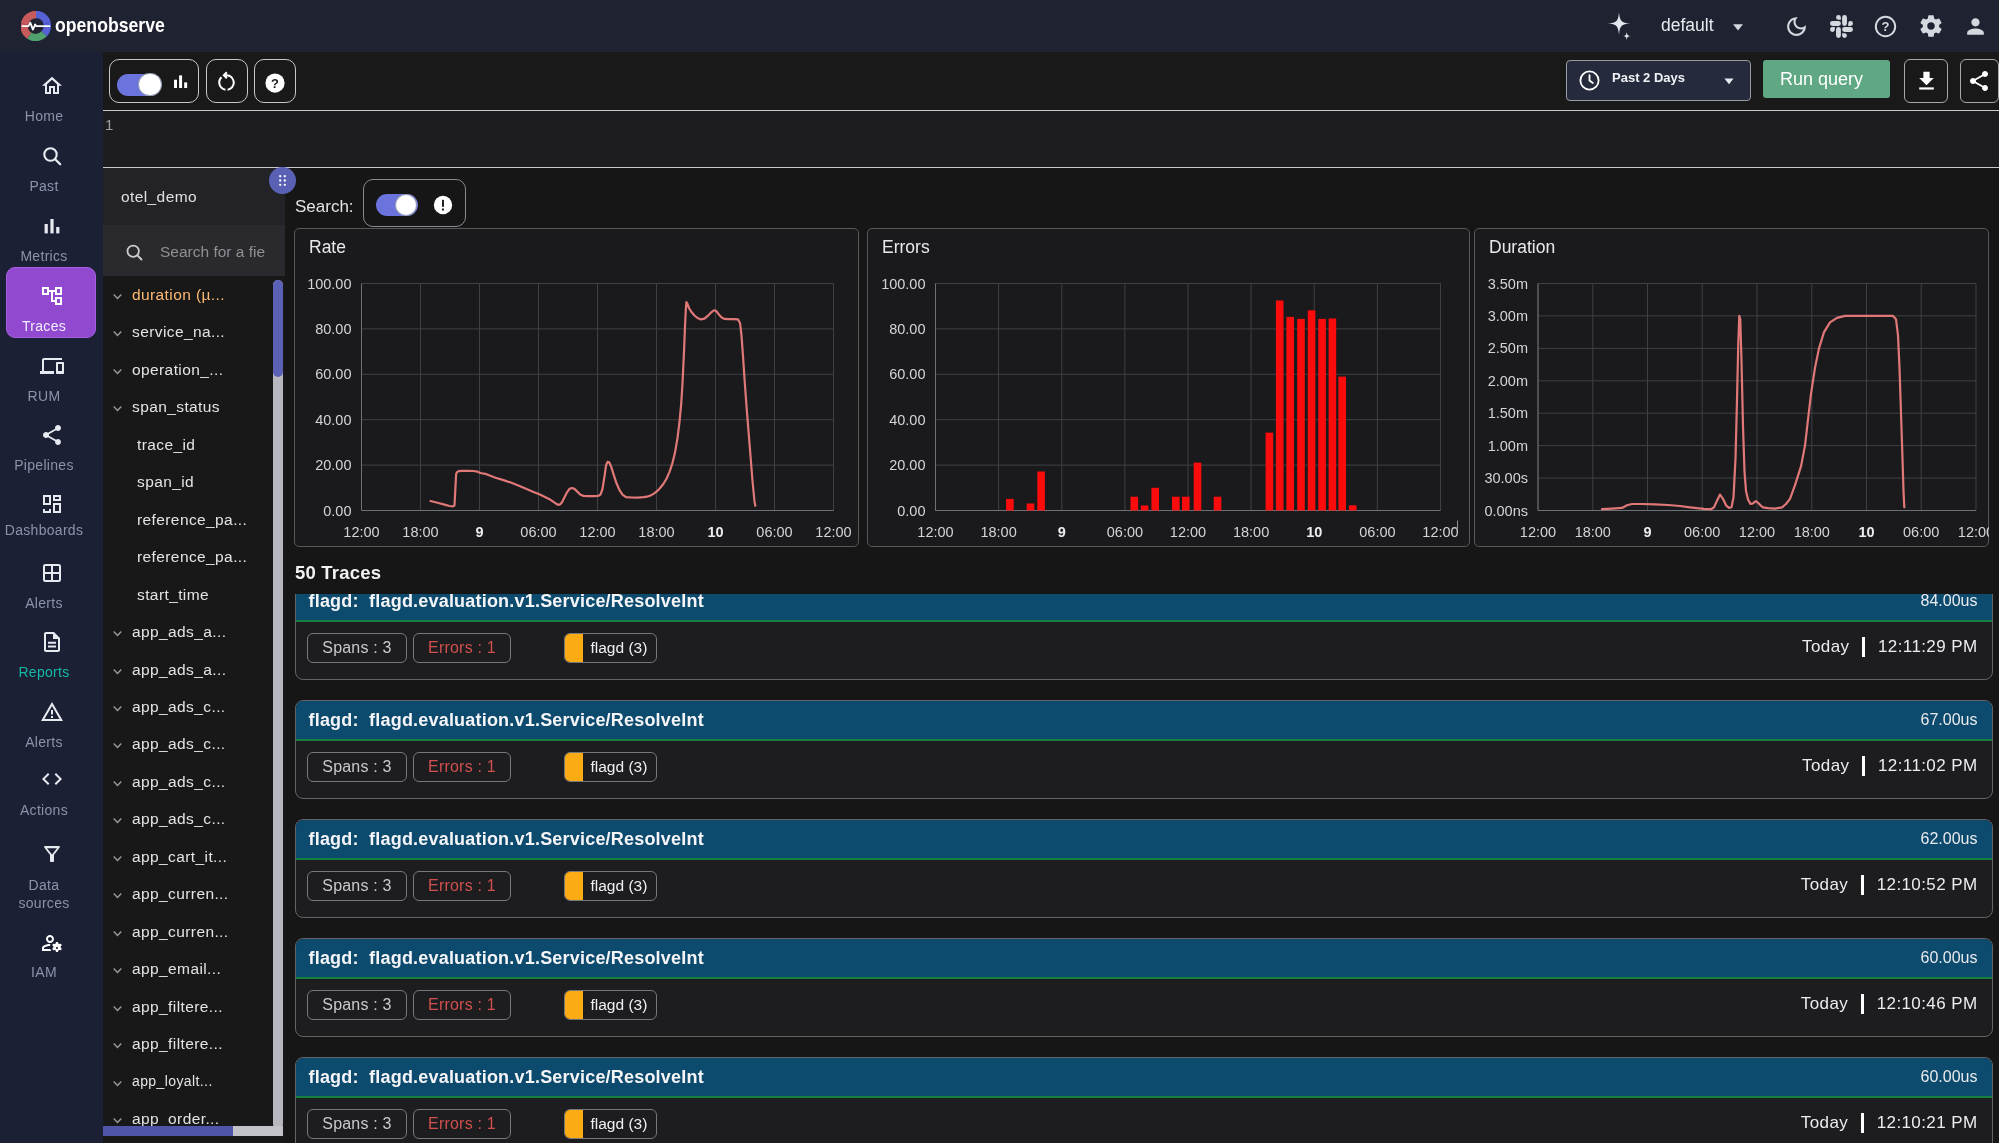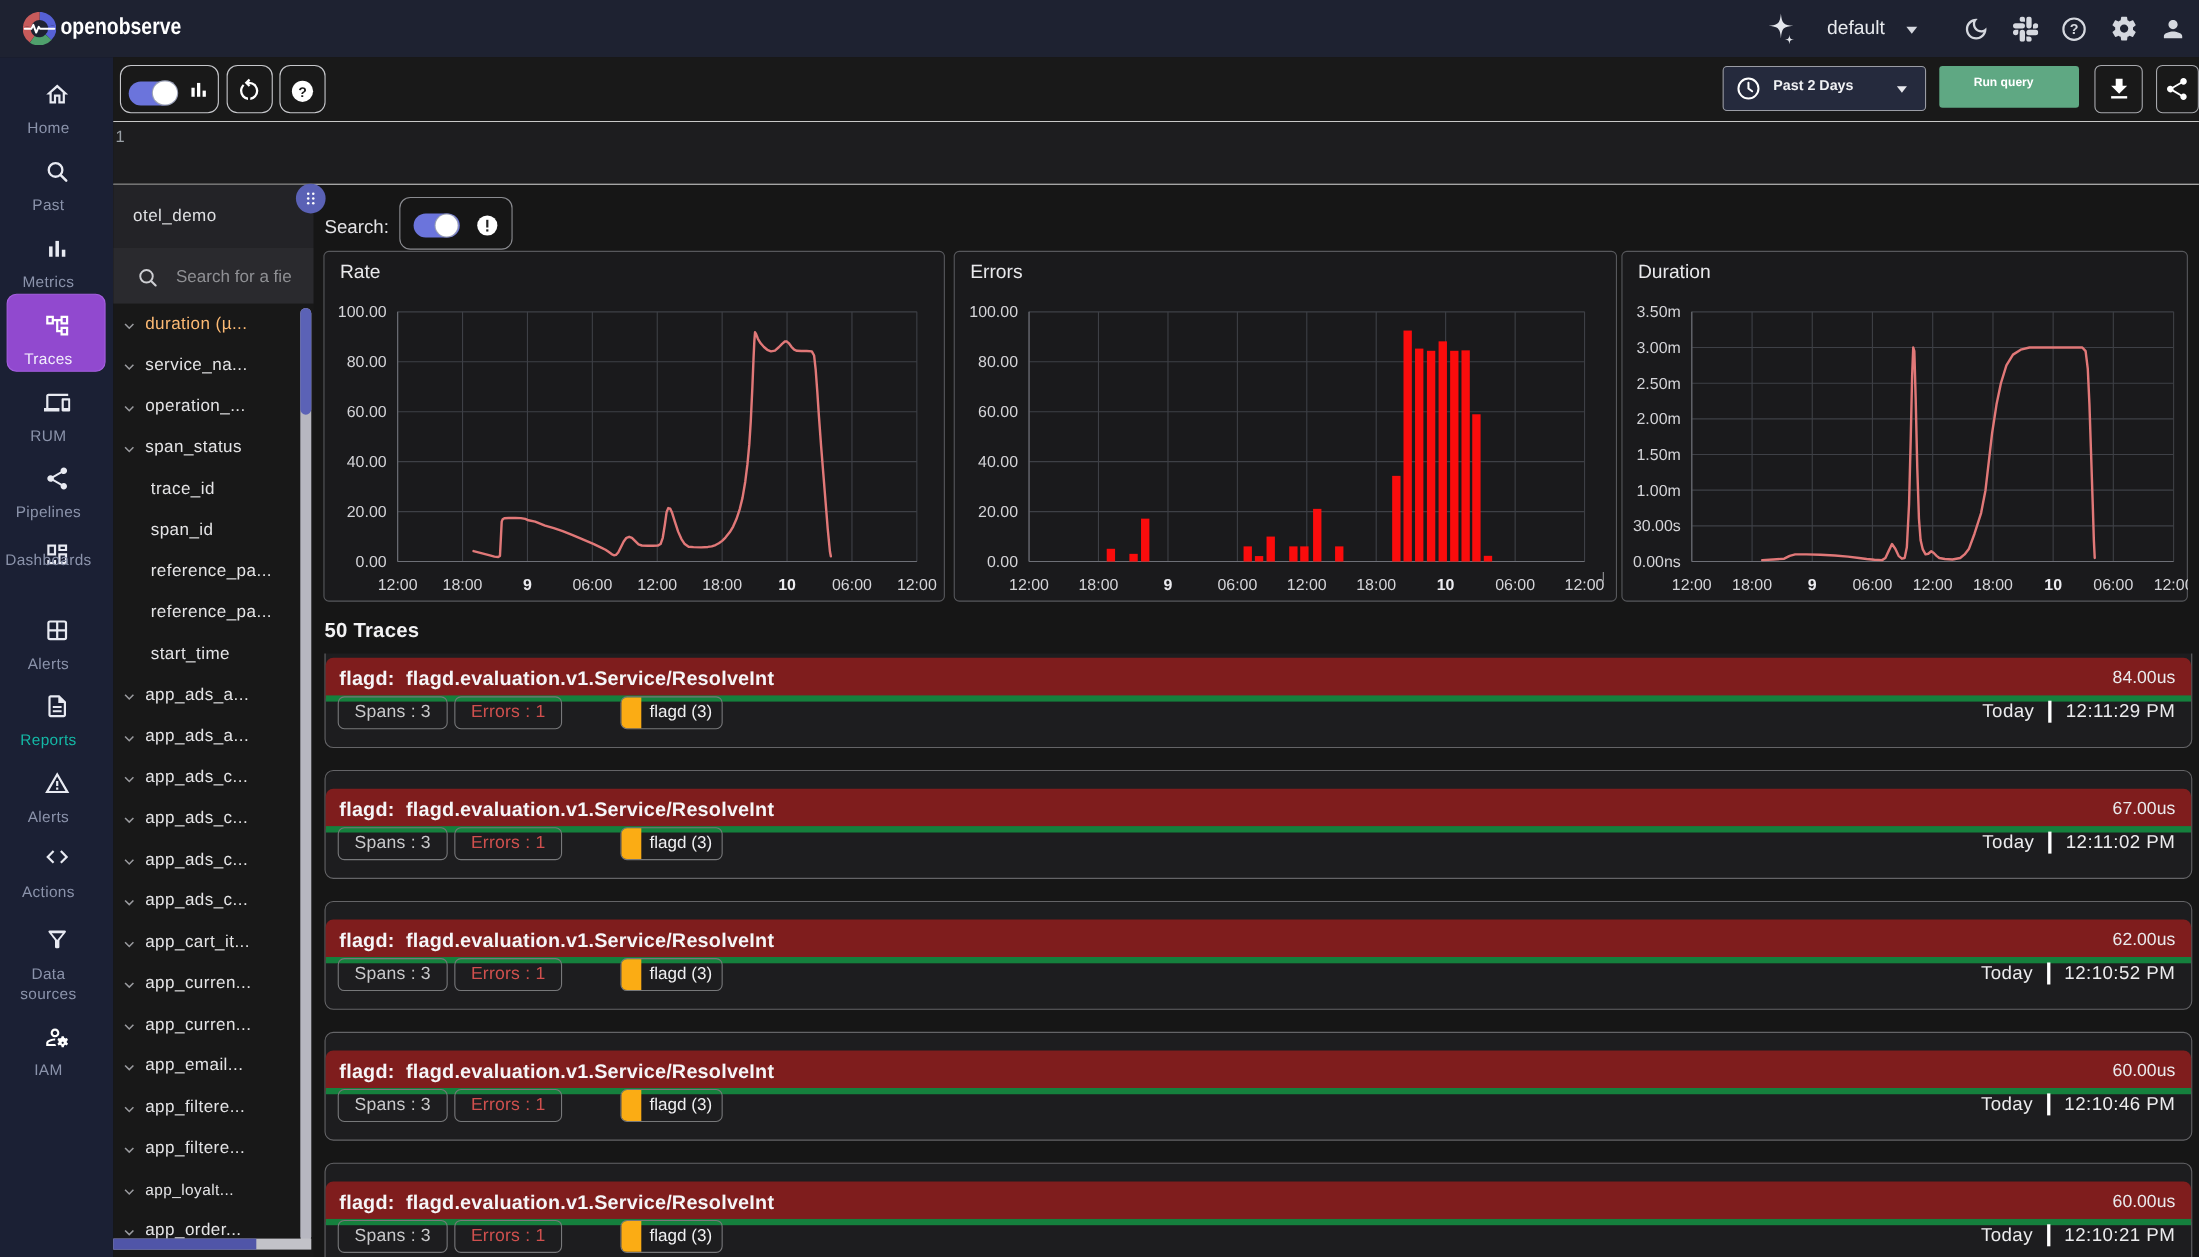--- a/index.html
+++ b/index.html
@@ -1,20 +1,20 @@
 <!DOCTYPE html>
 <html><head><meta charset="utf-8"><style>
 *{margin:0;padding:0;box-sizing:border-box}
 html,body{width:1999px;height:1143px;overflow:hidden;background:#161616;font-family:"Liberation Sans",sans-serif}
 .abs{position:absolute}
 .slbl{left:0;width:88px;text-align:center;font-size:14px;color:#8b93ab;letter-spacing:.3px}
 .tbx{border:1.5px solid #c6c7cb;border-radius:10px}
 .tbx2{border:1px solid #a7a8ad;border-radius:6px}
 .card{background:#1d1d1f;border:1px solid #646467;border-radius:8px}
-.cardh{position:absolute;left:0;top:16px;width:100%;height:40px;background:#7f1d1d;border-radius:7px 7px 0 0;border-bottom:6px solid #15803d}
+.cardh{position:absolute;left:0;top:0;width:100%;height:40px;background:#0c4a6e;border-radius:7px 7px 0 0;border-bottom:2px solid #15803d}
 .chl{position:absolute;left:13px;top:9px;font-size:18px;font-weight:bold;color:#f5f5f7;letter-spacing:.2px}
 .chr{position:absolute;right:14px;top:10px;font-size:16px;color:#eaeaec}
 .chip{height:30px;border:1px solid #77787a;border-radius:6px;font-size:16px;color:#c9c9cb;text-align:center;line-height:28px;letter-spacing:.2px;white-space:nowrap;overflow:hidden}
 .ctime{font-size:17px;color:#ececee;display:flex;align-items:center;height:24px;letter-spacing:.4px}
 .vbar{display:inline-block;width:2.5px;height:20px;background:#fff;margin:0 13px}
 </style></head>
 <body>
 <div class="abs" style="left:0;top:0;width:1999px;height:52px;background:#1e2231"></div>
 <svg class="abs" style="left:21px;top:11px" width="30" height="30" viewBox="0 0 30 30">
 <g stroke-width="7.4" fill="none">
@@ -76,21 +76,21 @@
     <path d="M4 6h18V4H4c-1.1 0-2 .9-2 2v11H0v3h14v-3H4V6zm19 2h-6c-.55 0-1 .45-1 1v10c0 .55.45 1 1 1h6c.55 0 1-.45 1-1V9c0-.55-.45-1-1-1zm-1 9h-4v-7h4v7z" fill="#e8eaf2"></path>
   </svg>
 <div class="abs slbl" style="top:387.5px;color:#8b93ab">RUM</div>
 <svg class="abs" style="left:39.5px;top:422.5px" width="24" height="24" viewBox="0 0 24 24">
     <path d="M18 16.08c-.76 0-1.44.3-1.96.77L8.91 12.7c.05-.23.09-.46.09-.7s-.04-.47-.09-.7l7.05-4.11c.54.5 1.25.81 2.04.81 1.66 0 3-1.34 3-3s-1.34-3-3-3-3 1.34-3 3c0 .24.04.47.09.7L8.04 9.81C7.5 9.31 6.79 9 6 9c-1.66 0-3 1.34-3 3s1.34 3 3 3c.79 0 1.5-.31 2.04-.81l7.12 4.16c-.05.21-.08.43-.08.65 0 1.61 1.31 2.92 2.92 2.92 1.61 0 2.92-1.31 2.92-2.92s-1.31-2.92-2.92-2.92z" fill="#e8eaf2"></path>
   </svg>
 <div class="abs slbl" style="top:456.5px;color:#8b93ab">Pipelines</div>
 <svg class="abs" style="left:39.5px;top:491.5px" width="24" height="24" viewBox="0 0 24 24">
     <path d="M19 5v2h-4V5h4M9 5v6H5V5h4m10 8v6h-4v-6h4M9 17v2H5v-2h4M21 3h-8v6h8V3zm-10 0H3v10h8V3zm10 8h-8v10h8V11zm-10 6H3v4h8v-4z" fill="#e8eaf2"></path>
   </svg>
-<div class="abs slbl" style="top:501px;color:#8b93ab">Dashboards</div>
+<div class="abs slbl" style="top:522px;color:#8b93ab">Dashboards</div>
 <svg class="abs" style="left:39.5px;top:561.0px" width="24" height="24" viewBox="0 0 24 24">
     <rect x="4" y="4" width="16" height="16" rx="1.5" fill="none" stroke="#e8eaf2" stroke-width="2"></rect>
     <line x1="12" y1="4.5" x2="12" y2="19.5" stroke="#e8eaf2" stroke-width="2"></line>
     <line x1="4.5" y1="12" x2="19.5" y2="12" stroke="#e8eaf2" stroke-width="2"></line>
   </svg>
 <div class="abs slbl" style="top:595.0px;color:#8b93ab">Alerts</div>
 <svg class="abs" style="left:39.5px;top:630.0px" width="24" height="24" viewBox="0 0 24 24">
     <path d="M8 15.6h8v1.9H8zm0-3.8h8v1.9H8zm6-9.8H6c-1.1 0-2 .9-2 2v16c0 1.1.9 2 2 2h12c1.1 0 2-.9 2-2V8l-6-6zm4 18H6V4h7v5h5v11z" fill="#e8eaf2"></path>
   </svg>
 <div class="abs slbl" style="top:664.0px;color:#14b8a6">Reports</div>
@@ -132,21 +132,21 @@
 <div class="abs" style="left:1566px;top:60px;width:185px;height:41px;background:#252a3d;border:1px solid #9a9ca4;border-radius:4px"></div>
 <svg class="abs" style="left:1578px;top:69px" width="23" height="23" viewBox="0 0 24 24">
     <circle cx="12" cy="12" r="9.5" fill="none" stroke="#fff" stroke-width="1.9"></circle>
     <path d="M12 6.5V12l3.5 2.6" fill="none" stroke="#fff" stroke-width="1.9" stroke-linecap="round"></path>
   </svg>
 <div class="abs" style="left:1612px;top:70px;font-size:13px;font-weight:600;color:#f0f1f4">Past 2 Days</div>
 <svg class="abs" style="left:1719px;top:71px" width="20" height="20" viewBox="0 0 24 24">
     <path d="M6.5 9l5.5 7 5.5-7z" fill="#e8e9ee"></path>
   </svg>
 <div class="abs" style="left:1763px;top:60px;width:127px;height:38px;background:#5fa883;border-radius:3px"></div>
-<div class="abs" style="left:1763px;top:69px;width:117px;text-align:center;font-size:11px;font-weight:bold;color:#fff">Run query</div>
+<div class="abs" style="left:1763px;top:69px;width:117px;text-align:center;font-size:18px;font-weight:normal;color:#fff">Run query</div>
 <div class="abs tbx2" style="left:1904px;top:59px;width:44px;height:44px"></div>
 <svg class="abs" style="left:1914px;top:68px" width="25" height="25" viewBox="0 0 24 24">
     <path d="M19 9.5h-4v-6H9v6H5l7 7 7-7z" fill="#fff"></path>
     <rect x="5" y="18.6" width="14" height="2.1" fill="#fff"></rect>
   </svg>
 <div class="abs tbx2" style="left:1960px;top:59px;width:39px;height:44px"></div>
 <svg class="abs" style="left:1967px;top:69px" width="24" height="24" viewBox="0 0 24 24">
     <path d="M18 16.08c-.76 0-1.44.3-1.96.77L8.91 12.7c.05-.23.09-.46.09-.7s-.04-.47-.09-.7l7.05-4.11c.54.5 1.25.81 2.04.81 1.66 0 3-1.34 3-3s-1.34-3-3-3-3 1.34-3 3c0 .24.04.47.09.7L8.04 9.81C7.5 9.31 6.79 9 6 9c-1.66 0-3 1.34-3 3s1.34 3 3 3c.79 0 1.5-.31 2.04-.81l7.12 4.16c-.05.21-.08.43-.08.65 0 1.61 1.31 2.92 2.92 2.92 1.61 0 2.92-1.31 2.92-2.92s-1.31-2.92-2.92-2.92z" fill="#fff"></path>
   </svg>
 <div class="abs" style="left:103px;top:110px;width:1896px;height:1px;background:#c9c9c9"></div>

